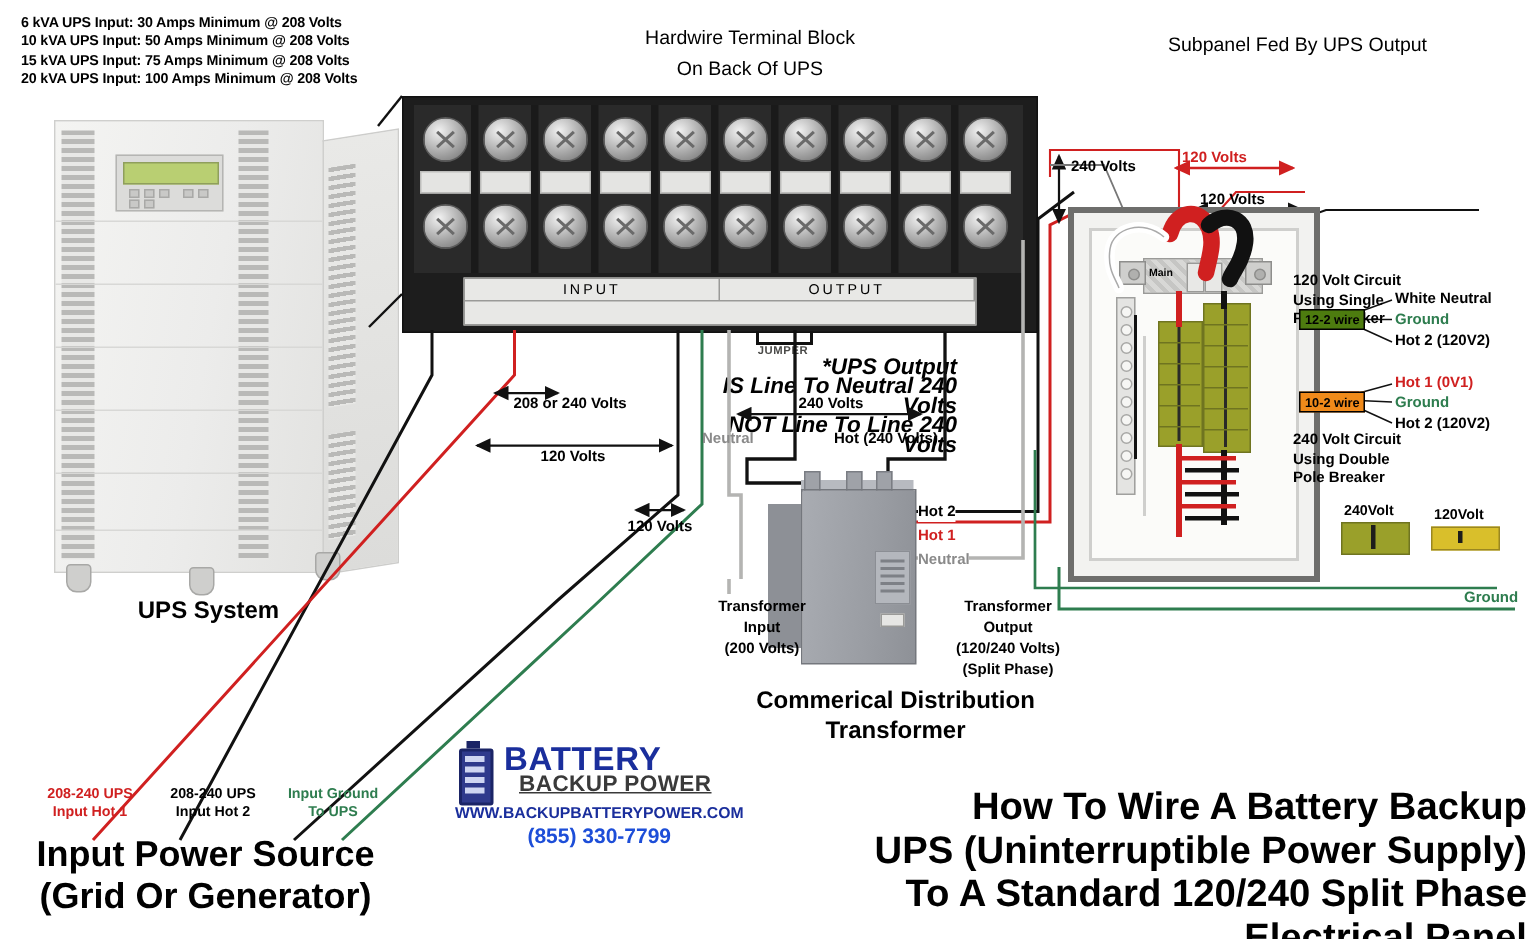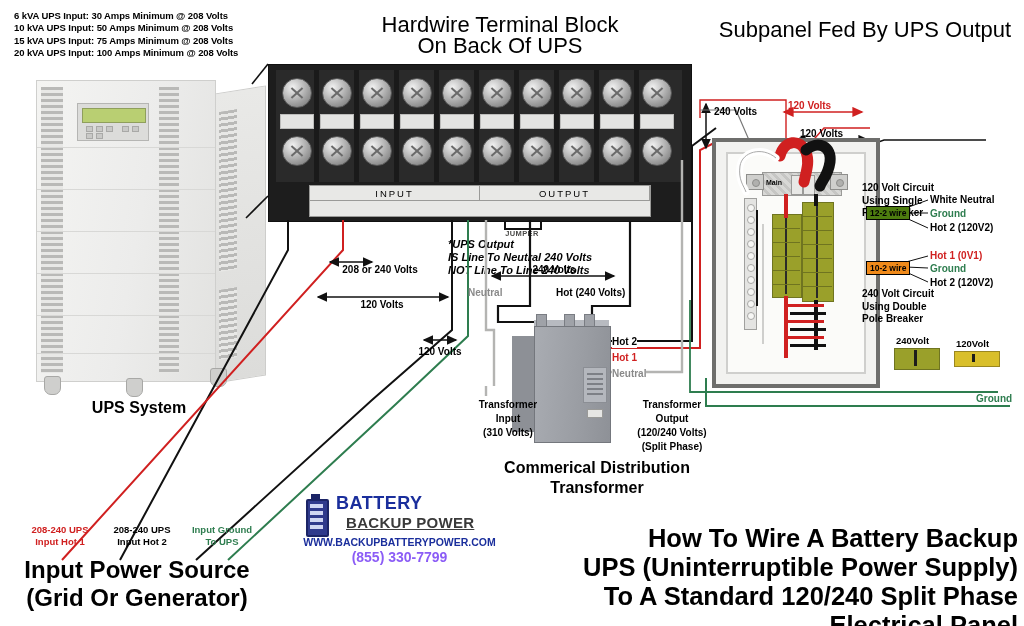--- a/index.html
+++ b/index.html
@@ -9,21 +9,21 @@
   .abs{position:absolute;}
   .ctr{text-align:center;}
   .red{color:#d02020;}
   .grn{color:#2e7d4f;}
   .gry{color:#8a8a8a;}
 
   
   .spec{font-size:9.5px;font-weight:bold;line-height:12.4px;letter-spacing:-0.1px;}
 
   
-  .hdr{font-size:22px;line-height:21px;}
+  .hdr{font-size:13px;line-height:21px;}
   .cap{font-size:16px;font-weight:bold;line-height:20px;}
   .capbig{font-size:24px;font-weight:bold;line-height:28px;}
   .titlebig{font-size:25.5px;font-weight:bold;line-height:29px;text-align:right;}
 
   
   .ups-wrap{left:14px;top:72px;width:250px;height:330px;}
   .ups-body{position:absolute;left:22px;top:8px;width:178px;height:300px;
      background:linear-gradient(100deg,#f4f4f2 0%,#ececeb 55%,#e2e2e0 100%);
      border:1px solid #cfcfcd;}
   .ups-side{position:absolute;left:198px;top:22px;width:52px;height:288px;
@@ -62,21 +62,21 @@
   .tb-cell:last-child{border-right:none;}
   .tb-sec{position:absolute;top:0;height:100%;display:flex;align-items:center;
      justify-content:center;border-right:1px solid #9a9a98;box-sizing:border-box;}
 
   
   svg.wires{position:absolute;left:0;top:0;width:1024px;height:626px;overflow:visible;}
 
   
   .ann{font-size:10px;font-weight:bold;line-height:12px;}
   .ann-sm{font-size:9.5px;font-weight:bold;line-height:12px;}
-  .note{font-size:11px;font-style:italic;font-weight:bold;line-height:13px;text-align:left;}
+  .note{font-size:15px;font-style:italic;font-weight:bold;line-height:13px;text-align:right;}
 
   
   .xf-front{position:absolute;left:0;top:18px;width:22px;height:96px;background:#8d9096;}
   .xf-main{position:absolute;left:22px;top:8px;width:75px;height:115px;
      background:linear-gradient(95deg,#a9acb2,#9a9da3 60%,#8e9197);border:1px solid #74777d;}
   .xf-top{position:absolute;left:22px;top:2px;width:75px;height:8px;background:#b7bac0;}
   .xf-lug{position:absolute;width:9px;height:13px;background:#9fa2a8;border:1px solid #7a7d83;}
   .xf-plate{position:absolute;left:48px;top:40px;width:22px;height:34px;
      background:#b4b7bd;border:1px solid #8b8e94;}
   .xf-plate-line{position:absolute;left:3px;width:16px;height:1.5px;background:#7d8086;}
@@ -113,28 +113,28 @@
   .lg-slot{position:absolute;background:#1d1d1b;}
   .lg-cap{position:absolute;font-size:9.5px;font-weight:bold;}
 
   
   .logo-wrap{left:292px;top:492px;width:215px;height:52px;}
   .logo-bat{position:absolute;left:6px;top:2px;width:34px;height:44px;}
   .bat-body{position:absolute;left:8px;top:5px;width:19px;height:34px;
      background:#2f3a8c;border:2px solid #1b2466;border-radius:2px;}
   .bat-cap{position:absolute;left:13px;top:0px;width:9px;height:5px;background:#1b2466;}
   .bat-seg{position:absolute;left:2px;width:13px;height:4px;background:#cfd6f2;}
-  .logo-txt1{position:absolute;left:44px;top:1px;font-size:18px;font-weight:bold;
+  .logo-txt1{position:absolute;left:44px;top:1px;font-size:22px;font-weight:bold;
      color:#1a2e9c;letter-spacing:0.5px;}
   .logo-txt2{position:absolute;left:54px;top:22px;font-size:15px;font-weight:bold;
      color:#3a3a3a;letter-spacing:0.3px;text-decoration:underline;}
   .logo-url{position:absolute;left:0px;top:44px;width:215px;text-align:center;
      font-size:10.5px;font-weight:bold;color:#1a2e9c;}
   .logo-tel{position:absolute;left:0px;top:57px;width:215px;text-align:center;
-     font-size:14px;font-weight:bold;color:#8b5cf6;}
+     font-size:14px;font-weight:bold;color:#1d4ed8;}
 </style>
 </head>
 <body>
 
 <div id="stage">
 
   <div class="abs spec" style="left:14px;top:10px;width:250px;">
     <div>6 kVA UPS Input: 30 Amps Minimum @ 208 Volts</div>
     <div>10 kVA UPS Input: 50 Amps Minimum @ 208 Volts</div>
     <div>15 kVA UPS Input: 75 Amps Minimum @ 208 Volts</div>
@@ -346,21 +346,21 @@
     </div>
   </div>
 
   <div class="abs ann" style="left:612px;top:336px;background:#fff;">Hot 2</div>
   <div class="abs ann red" style="left:612px;top:352px;background:#fff;">Hot 1</div>
   <div class="abs ann gry" style="left:612px;top:368px;background:#fff;">Neutral</div>
 
   <div class="abs ann ctr" style="left:462px;top:398px;width:92px;line-height:14px;">
     <div>Transformer</div>
     <div>Input</div>
-    <div>(310 Volts)</div>
+    <div>(200 Volts)</div>
   </div>
   <div class="abs ann ctr" style="left:620px;top:398px;width:104px;line-height:14px;">
     <div>Transformer</div>
     <div>Output</div>
     <div>(120/240 Volts)</div>
     <div>(Split Phase)</div>
   </div>
 
   <div class="abs cap ctr" style="left:462px;top:458px;width:270px;">
     <div>Commerical Distribution</div>

